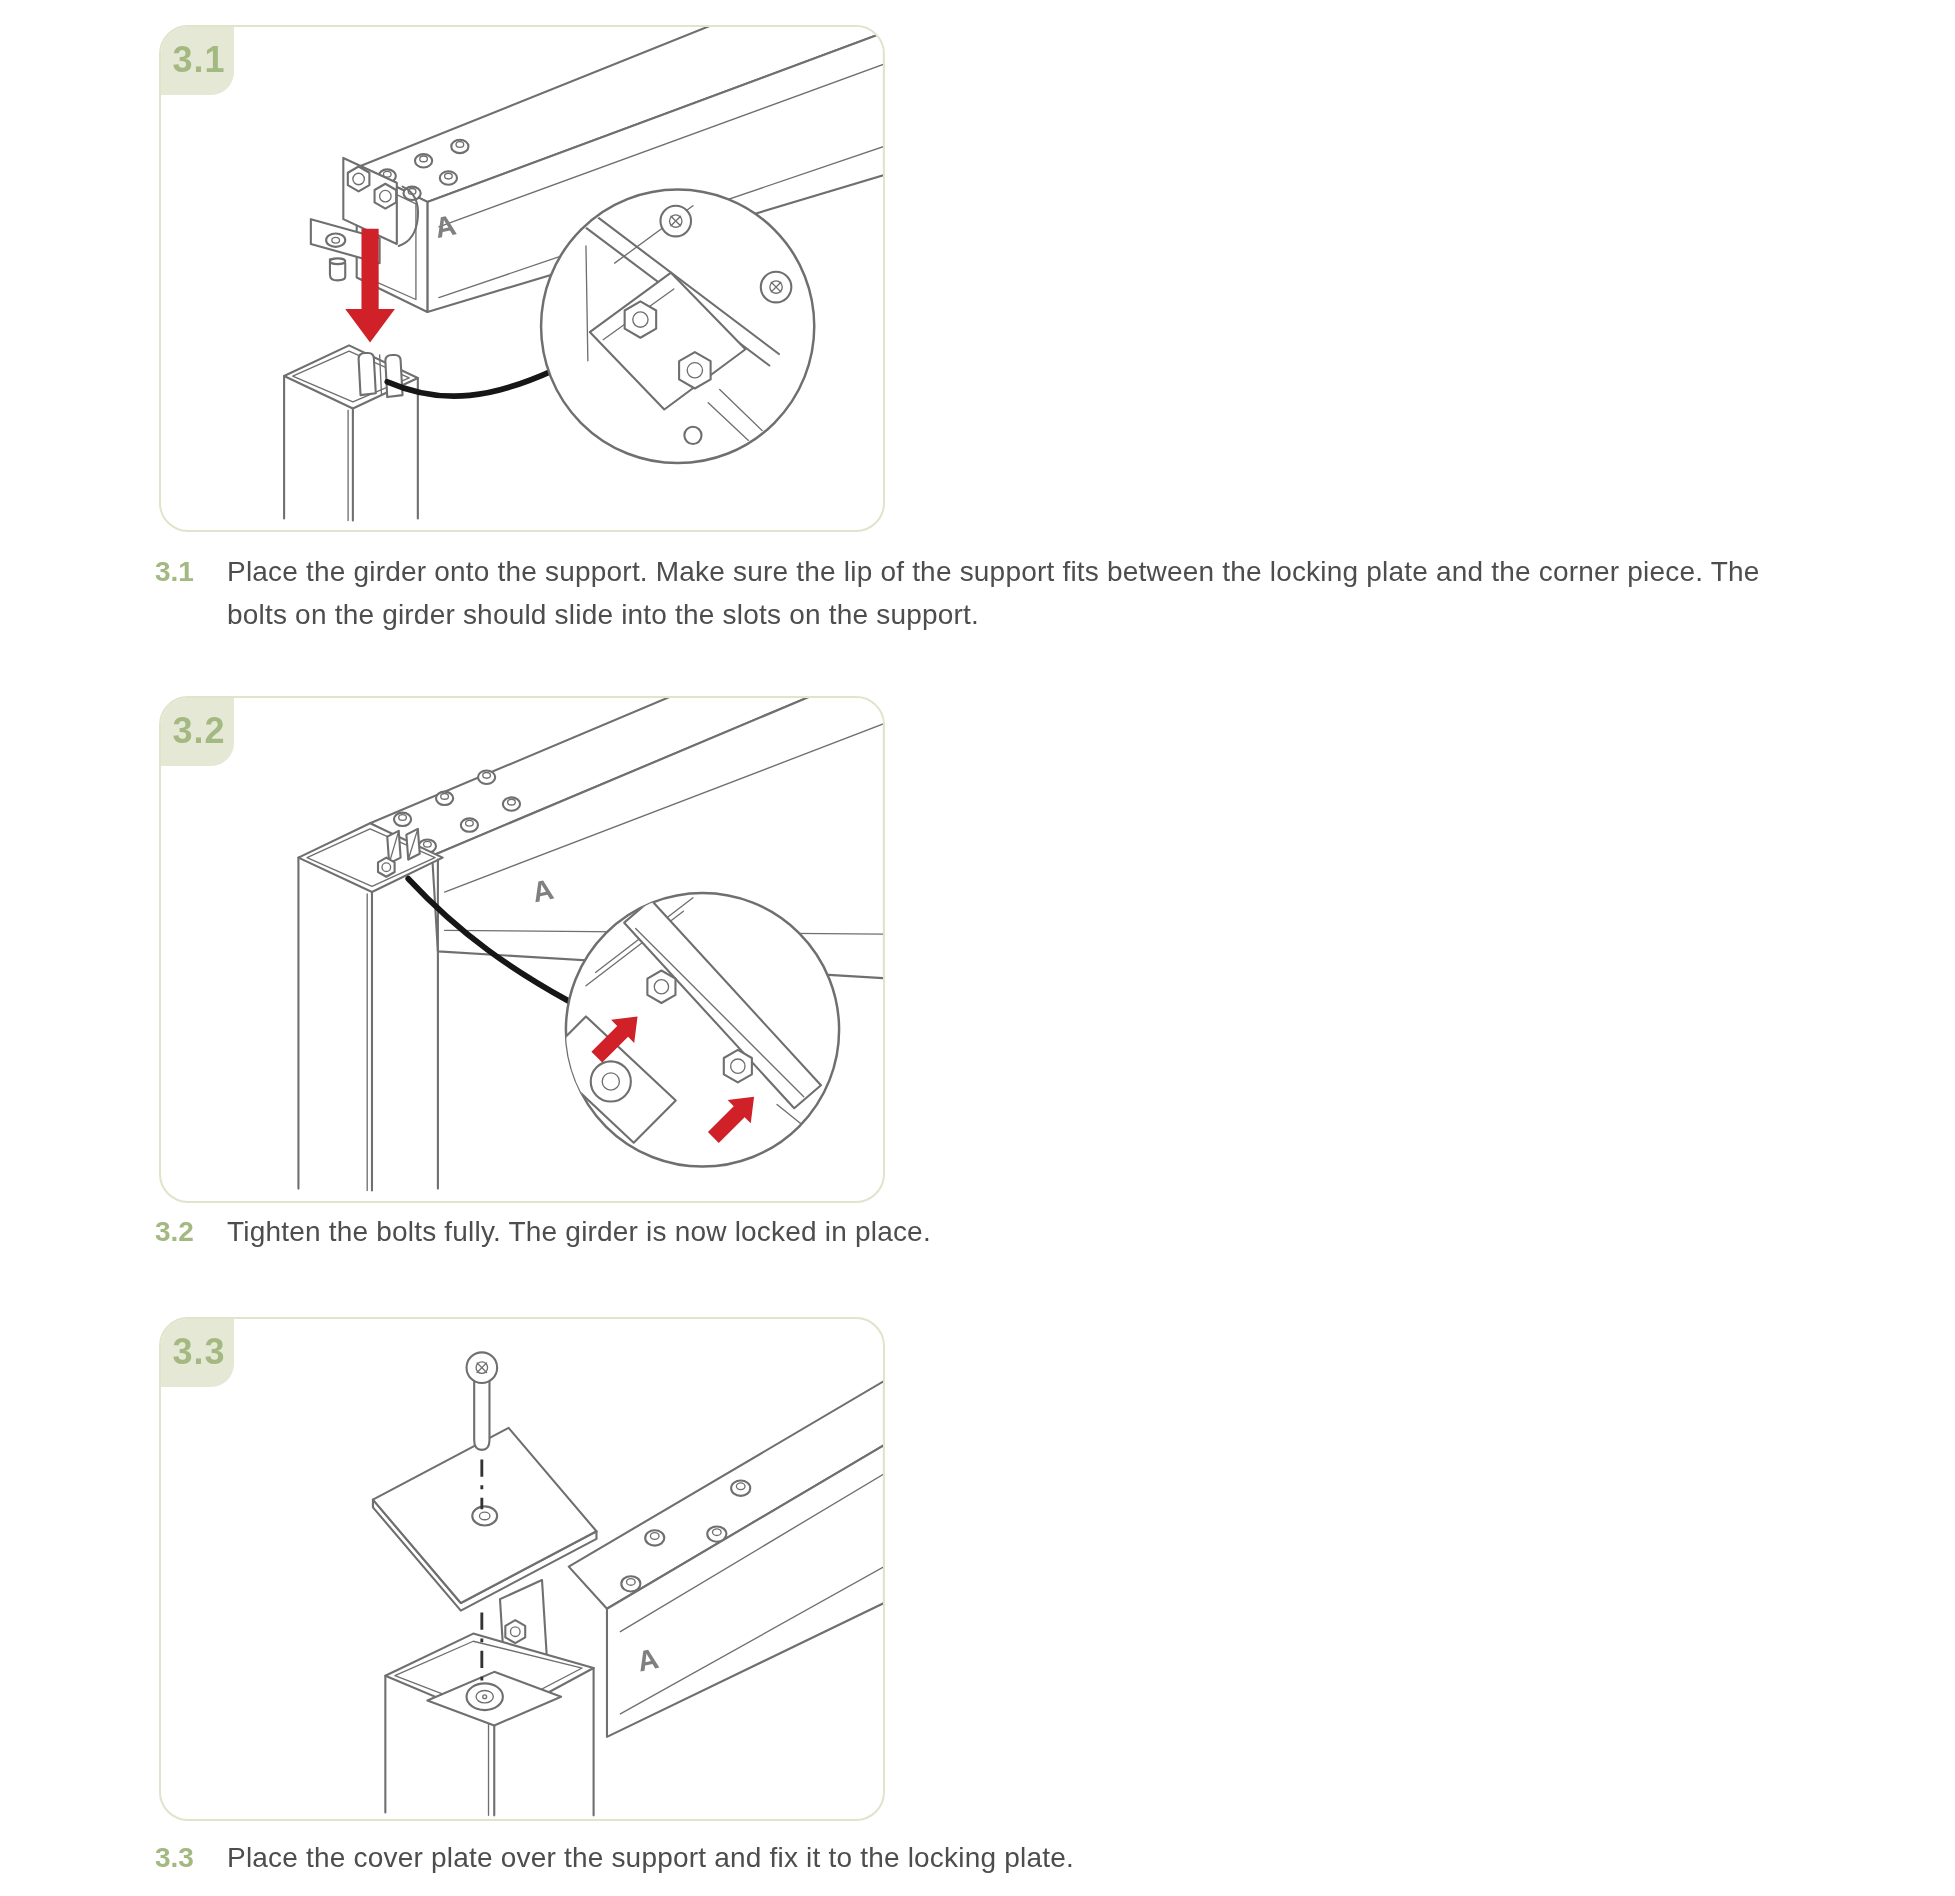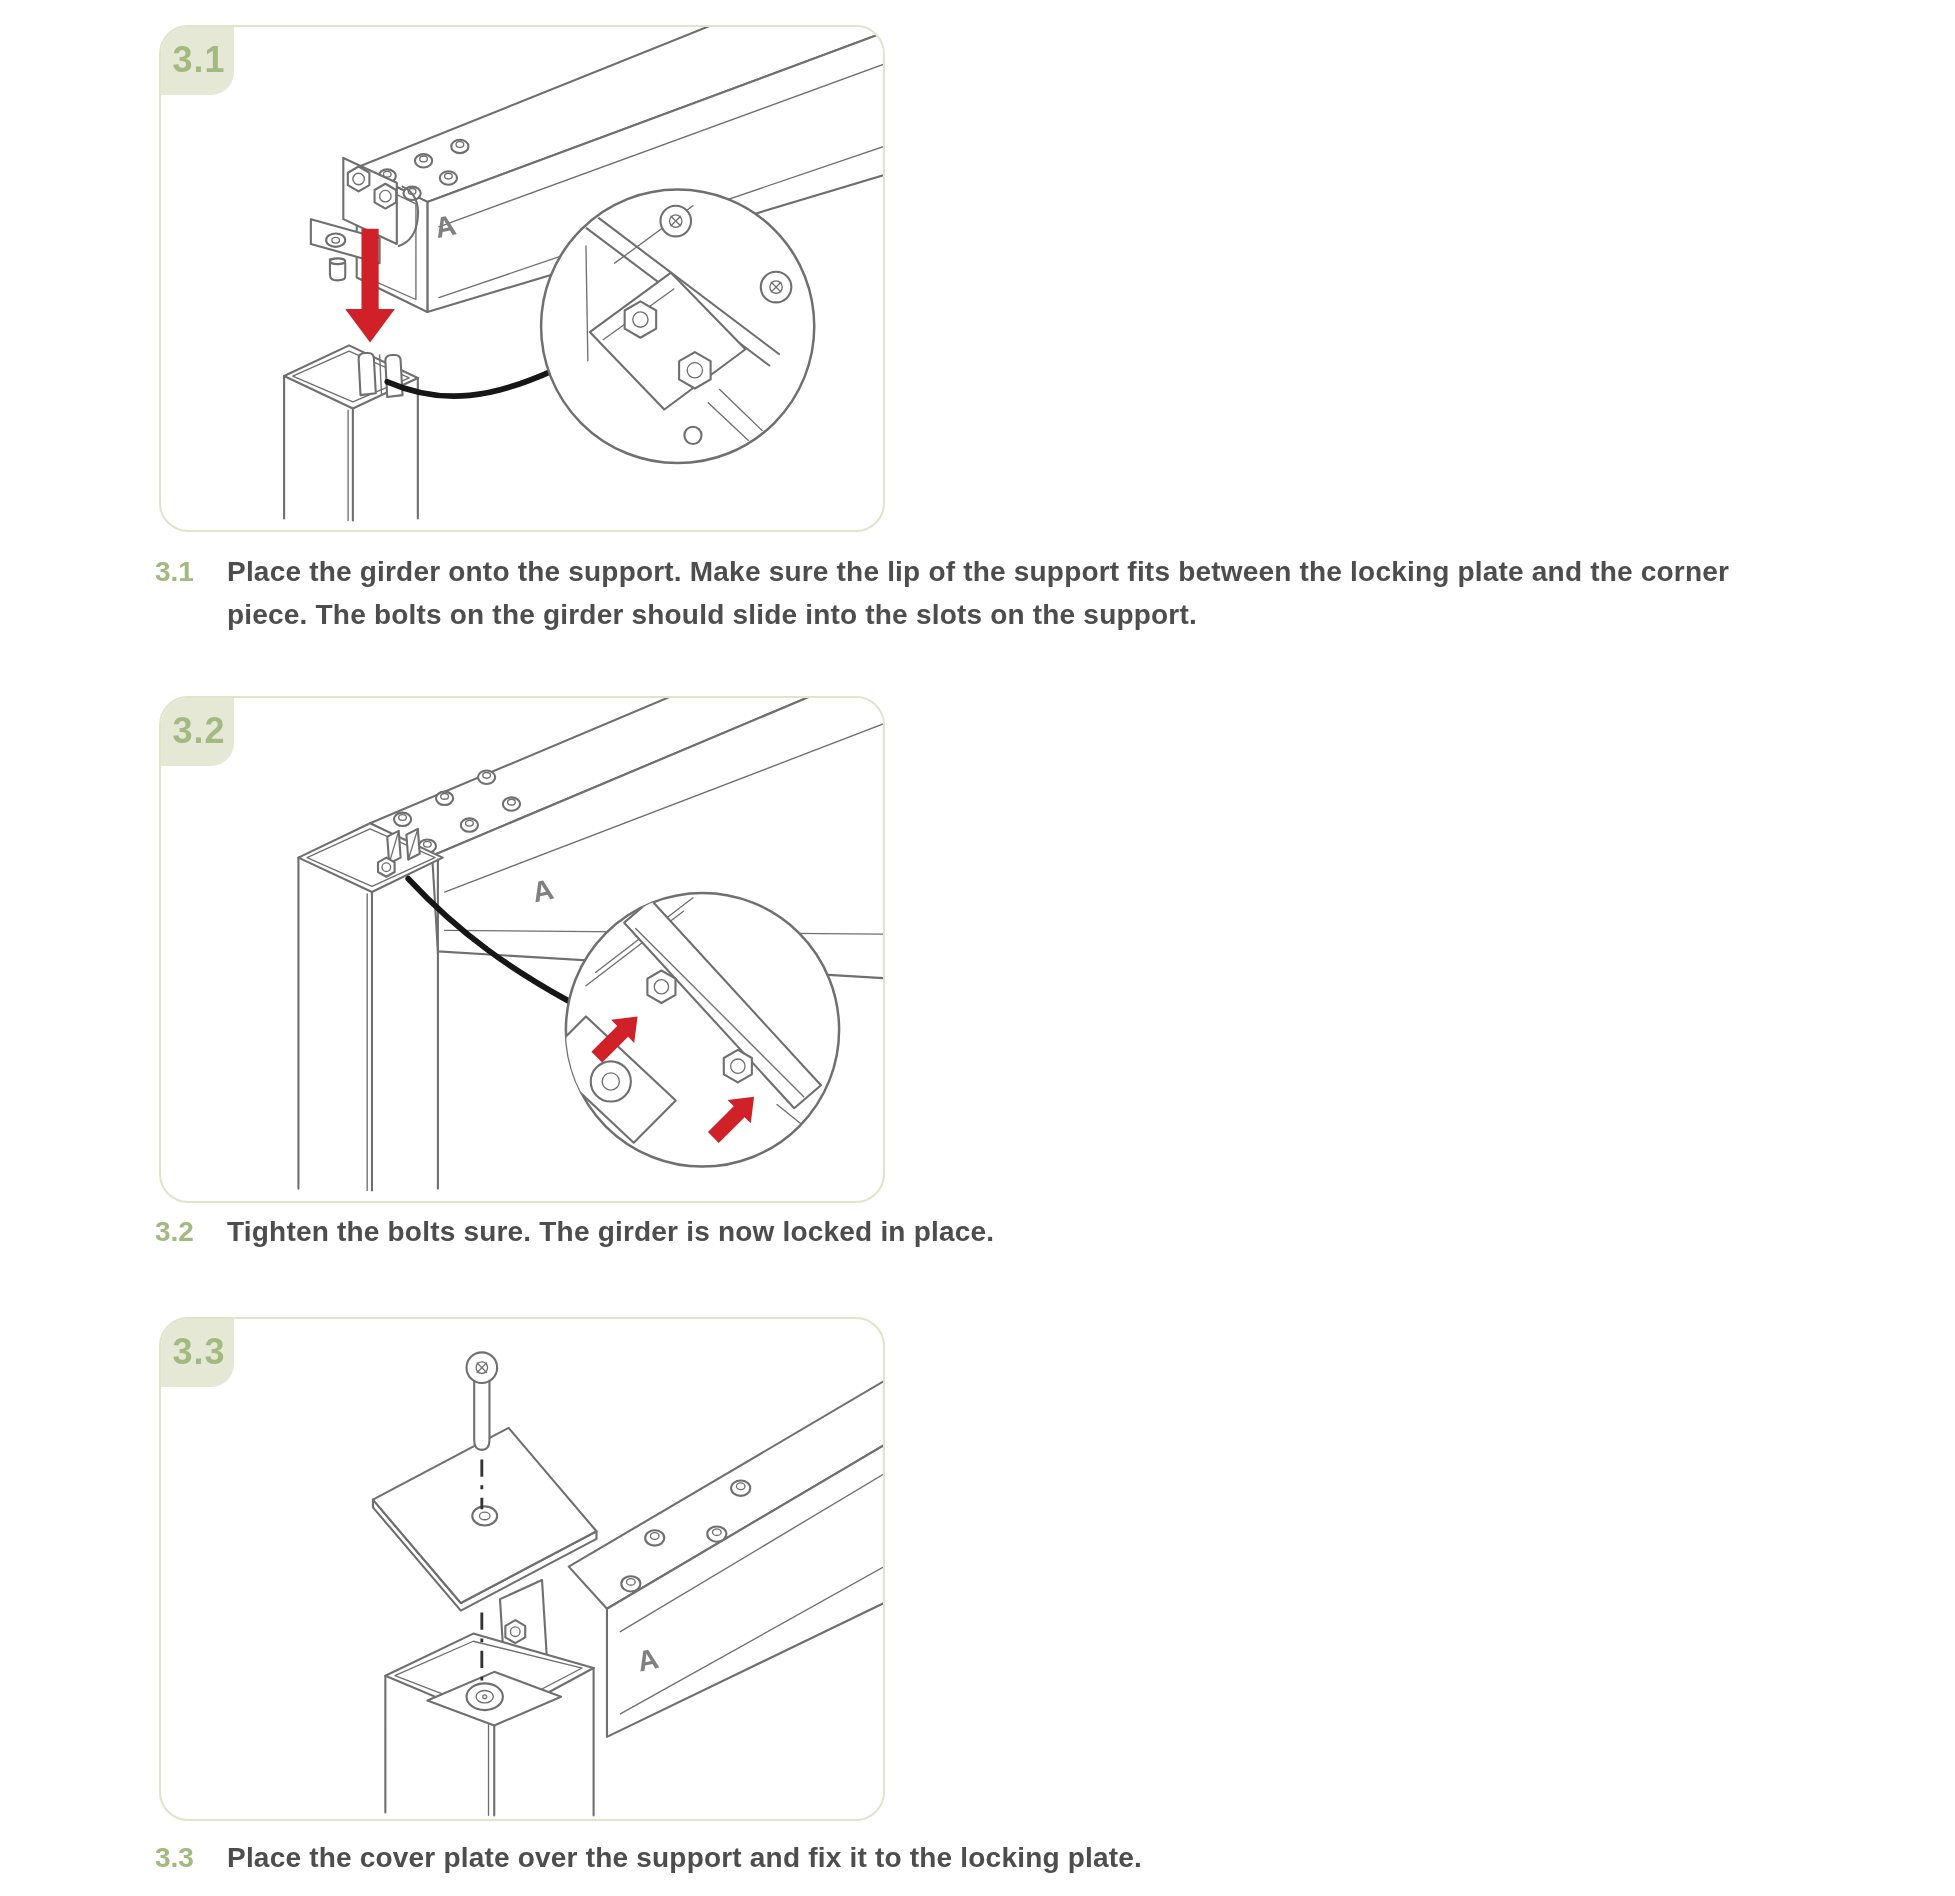--- a/index.html
+++ b/index.html
@@ -22,21 +22,21 @@
     border-radius:29px;overflow:hidden;}
   .panel svg{position:absolute;left:-2.9px;top:-2.9px;width:726px;height:507px;display:block;}
   .tab{position:absolute;left:-2.9px;top:-2.9px;width:76px;height:71px;
     background:var(--tab-bg);border-radius:29px 0 23px 0;
     display:flex;align-items:center;padding-left:14.3px;z-index:5;
     font-weight:bold;font-size:36px;color:var(--step-green);letter-spacing:1px;}
 
   .caption{position:absolute;left:155px;display:flex;align-items:flex-start;
     font-size:28px;line-height:43px;color:var(--text-gray);}
   .caption .num{width:72px;flex:0 0 72px;font-weight:bold;color:var(--step-green);}
-  .caption p{max-width:1550px;font-weight:700;letter-spacing:0.2px;}
+  .caption p{max-width:1550px;font-weight:400;letter-spacing:0.2px;}
 
   
   .ln{fill:none;stroke:var(--line-gray);stroke-width:2.2;
       stroke-linecap:round;stroke-linejoin:round;}
   .fw{fill:#ffffff;stroke:var(--line-gray);stroke-width:2.2;stroke-linejoin:round;}
   .thin{stroke-width:1.4;}
   .blk{fill:none;stroke:var(--leader-black);stroke-width:6;stroke-linecap:round;}
   .red{fill:var(--arrow-red);stroke:none;}
   .dash{fill:none;stroke:#333333;stroke-width:3;stroke-dasharray:18 9 4 9;}
   .brand{fill:#808080;font-family:"Liberation Sans",sans-serif;
@@ -200,21 +200,21 @@
           <path class="red" d="M502,336 L498.5,363.7 L492.1,357.3 L465,384.3 L453.7,372.9 L480.7,345.9 L474.3,339.5 Z"></path>
           <path class="red" d="M624,420 L620.5,447.7 L614.1,441.3 L587,468.3 L575.7,456.9 L602.7,429.9 L596.3,423.5 Z"></path>
         </g>
       </g>
     </svg>
     <div class="tab">3.2</div>
   </div>
 
   <div class="caption" style="top:1210px;">
     <span class="num">3.2</span>
-    <p>Tighten the bolts sure. The girder is now locked in place.</p>
+    <p>Tighten the bolts fully. The girder is now locked in place.</p>
   </div>
 
   <div class="panel" style="top:1317px;height:504px;">
     <svg viewBox="0 0 760 530" preserveAspectRatio="none">
 
       <g>
         <polygon class="fw" points="430,262 760,68 760,135 470,306"></polygon>
         <polygon class="fw" points="470,306 760,135 760,300 470,440"></polygon>
         <path class="ln thin" d="M484,330 L760,165 M484,416 L760,262"></path>
         <g>

